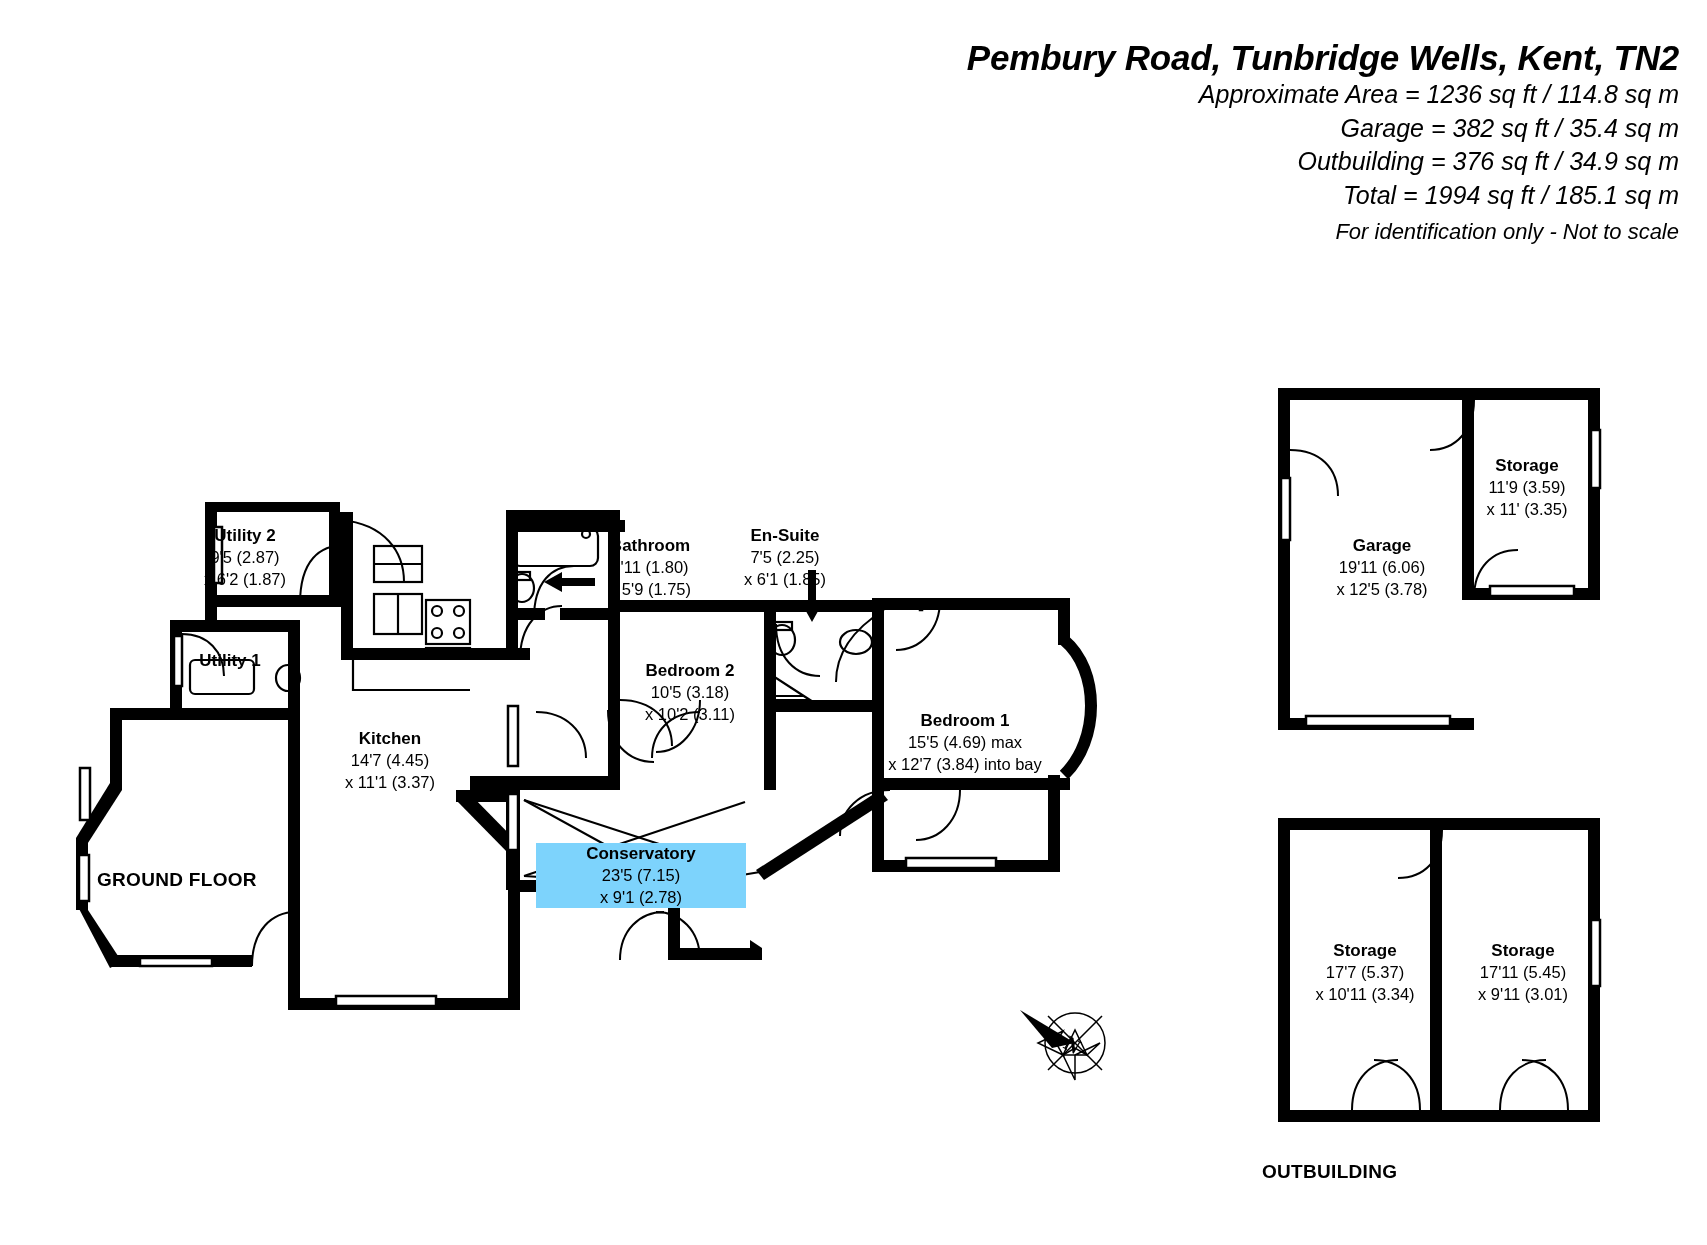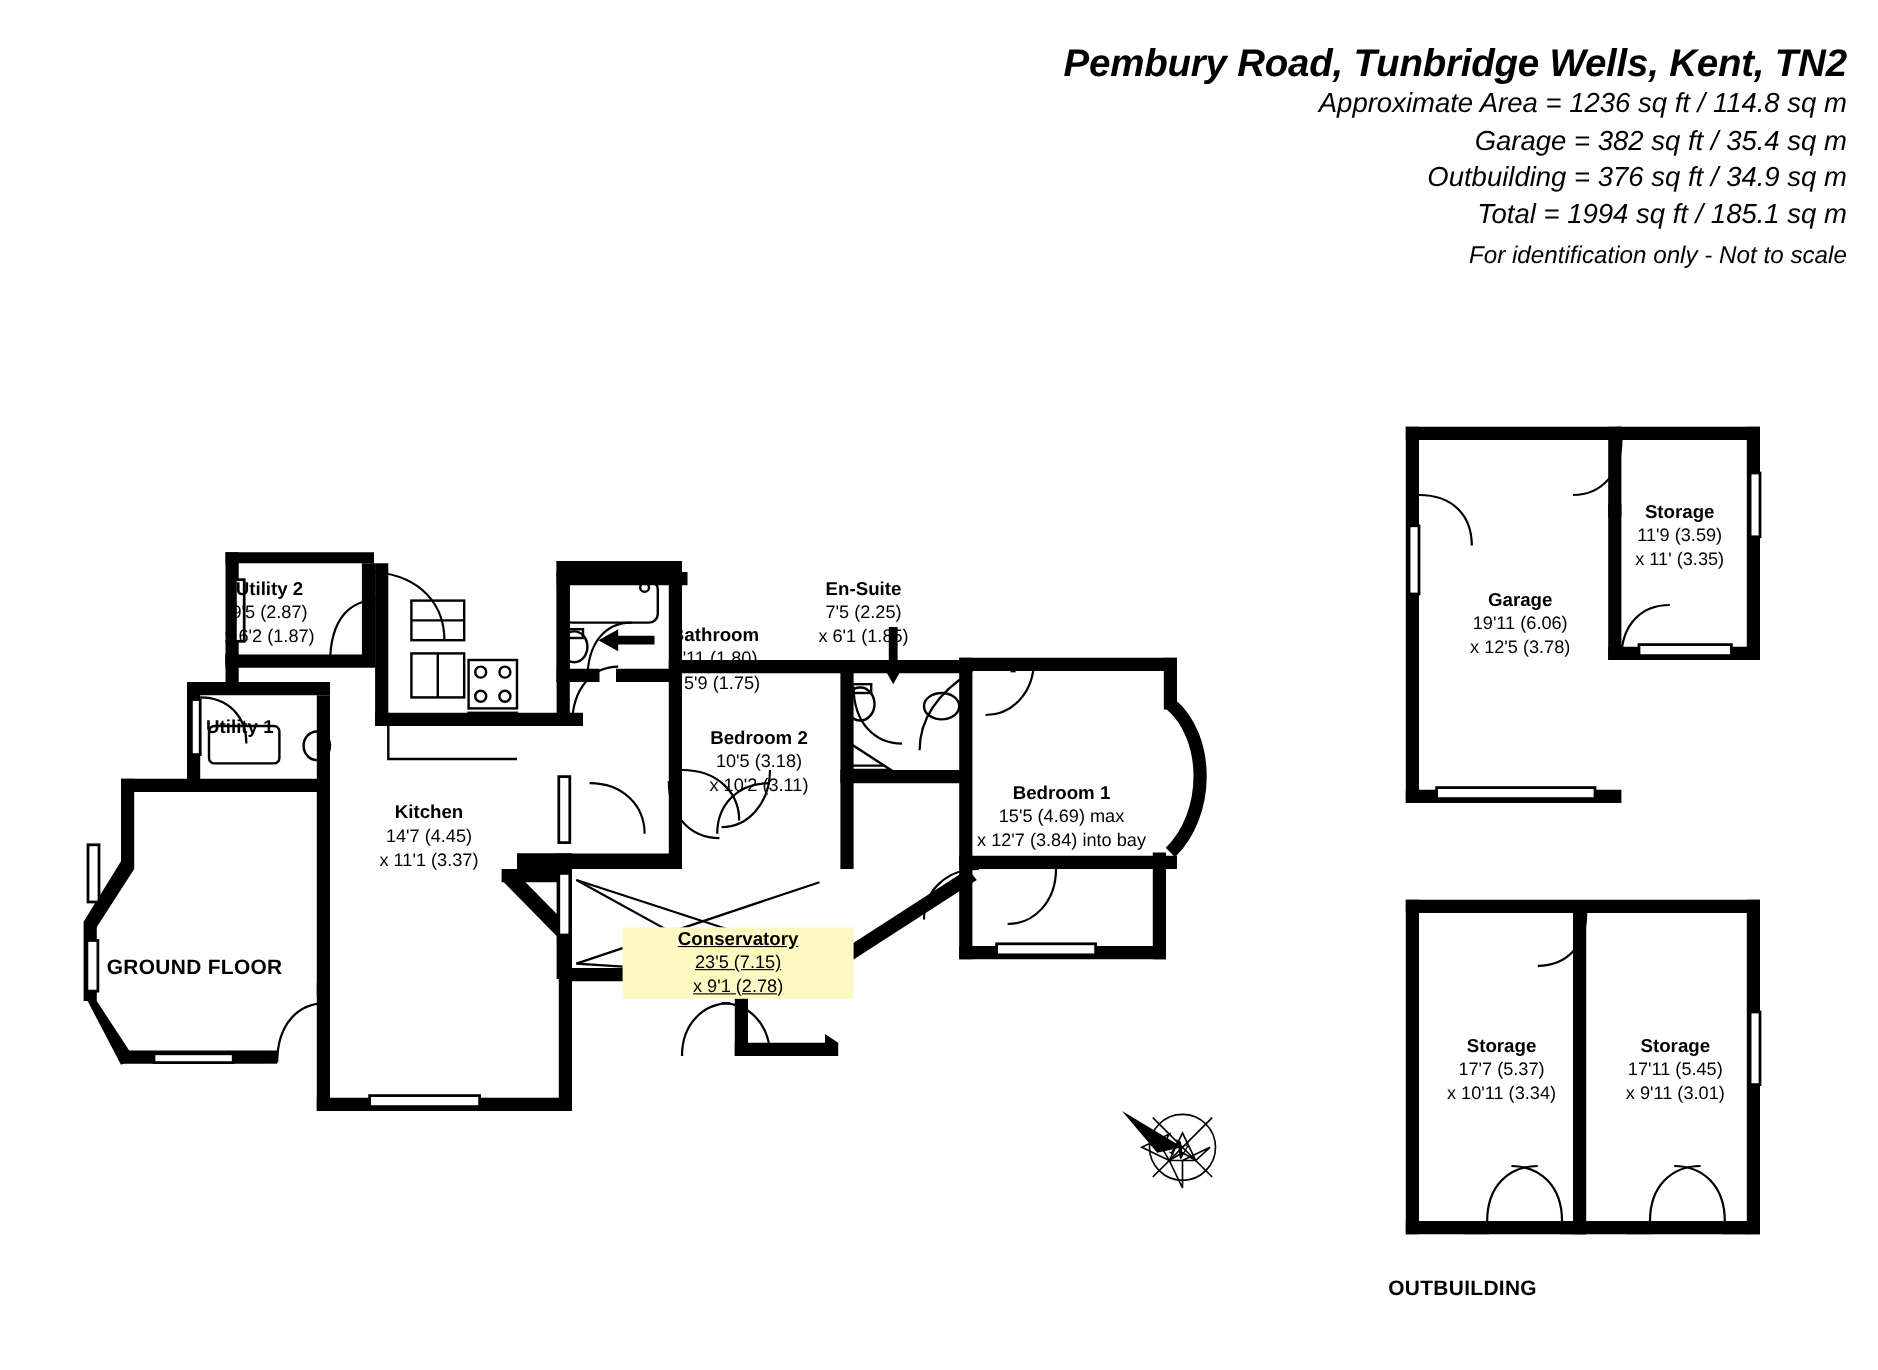--- a/index.html
+++ b/index.html
@@ -306,25 +306,25 @@
 
   <div class="floor-caption" id="ground-caption">GROUND FLOOR</div>
   <div class="floor-caption" id="outbuilding-caption">OUTBUILDING</div>
 
   <div class="room-label" style="left:175px; top:525px; width:140px;">
     <span class="nm">Utility 2</span>
     <span class="d1">9'5 (2.87)</span>
     <span class="d2">x 6'2 (1.87)</span>
   </div>
 
-  <div class="room-label" style="left:138px; top:650px; width:160px;">
+  <div class="room-label" style="left:150px; top:650px; width:160px;">
     <span class="nm">Utility 1</span>
   </div>
 
-  <div class="room-label" style="left:570px; top:535px; width:160px;margin-top:32px;">
+  <div class="room-label" style="left:570px; top:535px; width:160px;">
     <span class="nm">Bathroom</span>
     <span class="d1">5'11 (1.80)</span>
     <span class="d2">x 5'9 (1.75)</span>
   </div>
 
   <div class="room-label" style="left:705px; top:525px; width:160px;">
     <span class="nm">En-Suite</span>
     <span class="d1">7'5 (2.25)</span>
     <span class="d2">x 6'1 (1.85)</span>
   </div>
@@ -342,21 +342,21 @@
   </div>
 
   <div class="room-label" style="left:300px; top:728px; width:180px;">
     <span class="nm">Kitchen</span>
     <span class="d1">14'7 (4.45)</span>
     <span class="d2">x 11'1 (3.37)</span>
   </div>
 
 
 
-  <div class="room-label" style="left:566px; top:843px; width:210px; background:#fef9c3;text-decoration:underline;">
+  <div class="room-label" style="left:536px; top:843px; width:210px; background:#7dd3fc;">
     <span class="nm">Conservatory</span>
     <span class="d1">23'5 (7.15)</span>
     <span class="d2">x 9'1 (2.78)</span>
   </div>
 
   <div class="room-label" style="left:1292px; top:535px; width:180px;">
     <span class="nm">Garage</span>
     <span class="d1">19'11 (6.06)</span>
     <span class="d2">x 12'5 (3.78)</span>
   </div>

